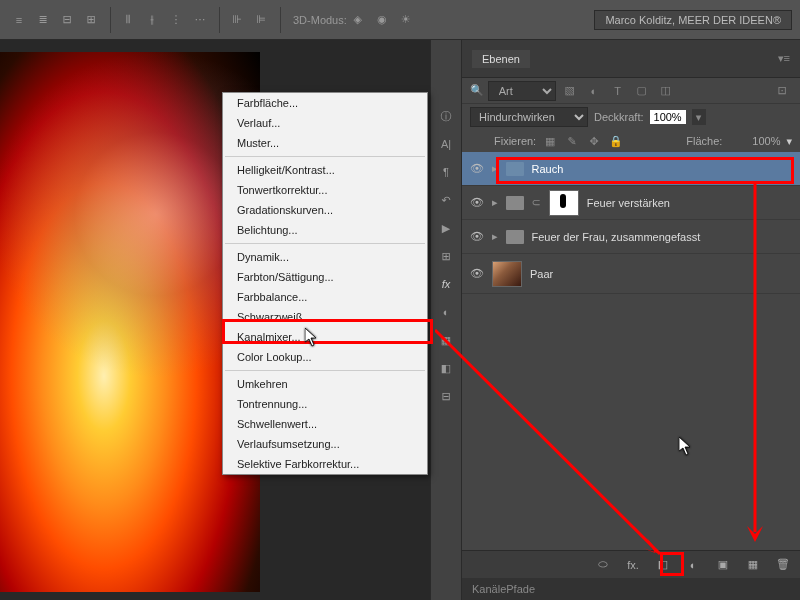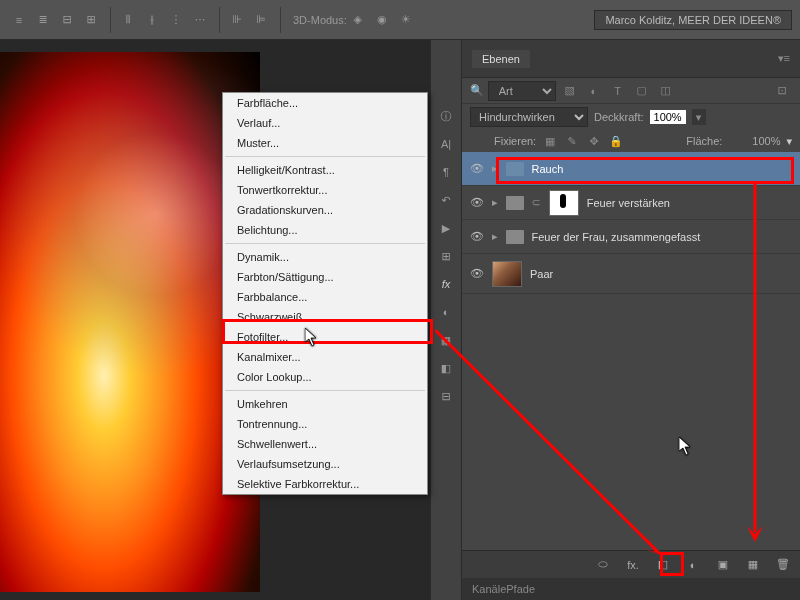--- a/index.html
+++ b/index.html
@@ -210,21 +210,20 @@
     <div class="sep"></div>
     <div class="mi">Helligkeit/Kontrast...</div>
     <div class="mi">Tonwertkorrektur...</div>
     <div class="mi">Gradationskurven...</div>
     <div class="mi">Belichtung...</div>
     <div class="sep"></div>
     <div class="mi">Dynamik...</div>
     <div class="mi">Farbton/Sättigung...</div>
     <div class="mi">Farbbalance...</div>
     <div class="mi">Schwarzweiß...</div>
-    <div class="mi">Fotofilter...</div>
     <div class="mi">Kanalmixer...</div>
     <div class="mi">Color Lookup...</div>
     <div class="sep"></div>
     <div class="mi">Umkehren</div>
     <div class="mi">Tontrennung...</div>
     <div class="mi">Schwellenwert...</div>
     <div class="mi">Verlaufsumsetzung...</div>
     <div class="mi">Selektive Farbkorrektur...</div>
   </div>
 

